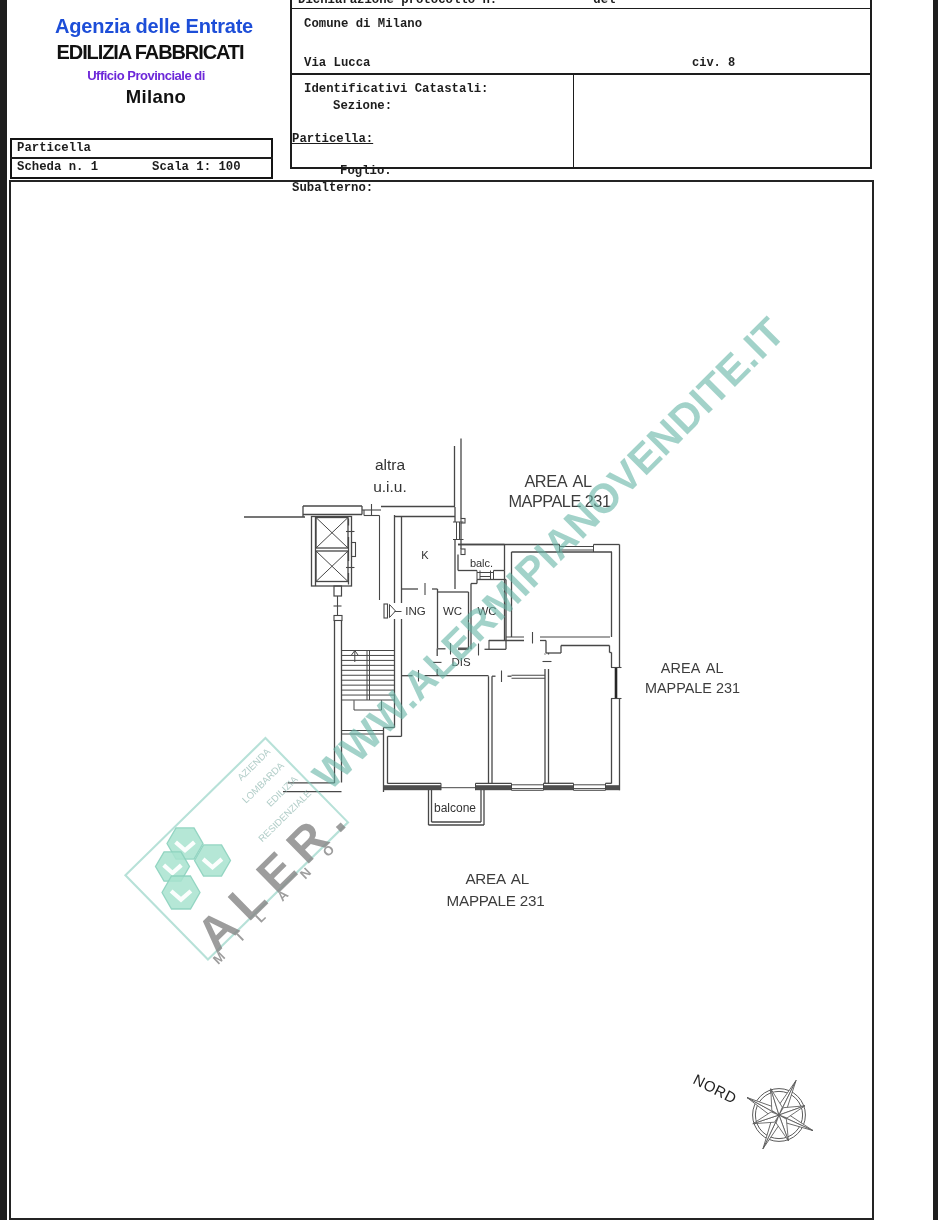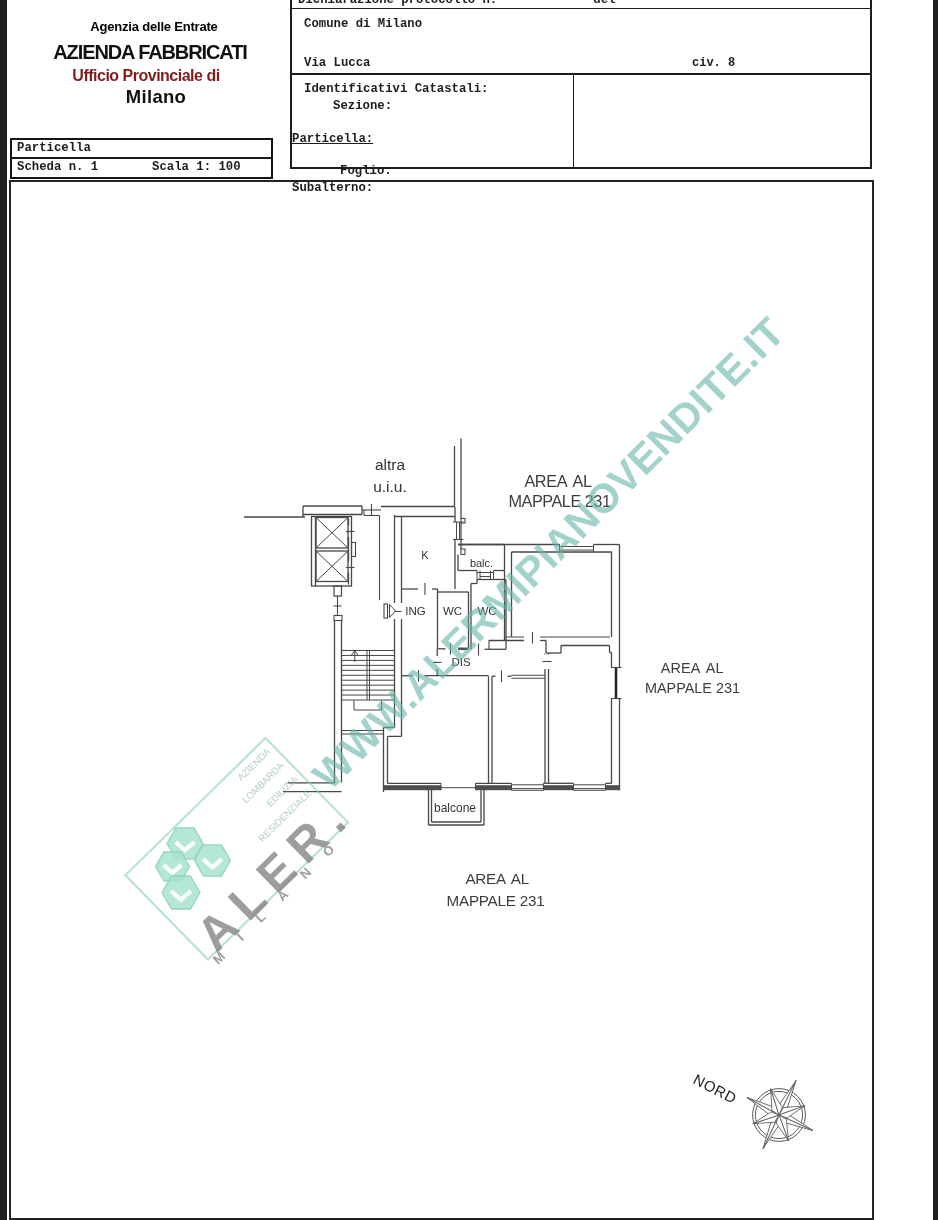--- a/index.html
+++ b/index.html
@@ -10,23 +10,23 @@
   .hline{position:absolute;background:#1d1d1d;}
   .vline{position:absolute;background:#1d1d1d;}
 </style>
 </head>
 <body>
 
 <div class="abs" style="left:0;top:0;width:7px;height:1220px;background:#1e1e1e;"></div>
 
 <div class="abs" style="left:933px;top:0;width:5px;height:1220px;background:#1e1e1e;"></div>
 
-<div class="abs" style="left:14px;top:18px;width:280px;text-align:center;color:#000000;font-weight:bold;font-size:13px;line-height:17px;letter-spacing:-0.2px;">Agenzia delle Entrate</div>
-<div class="abs" style="left:10px;top:41.6px;width:280px;text-align:center;color:#111;font-weight:bold;font-size:20px;line-height:20px;letter-spacing:-1.1px;">AZIENDA FABBRICATI</div>
-<div class="abs" style="left:6px;top:68px;width:280px;text-align:center;color:#7f1d1d;font-weight:bold;font-size:16px;line-height:16.4px;letter-spacing:-0.5px;">Ufficio Provinciale di</div>
+<div class="abs" style="left:14px;top:18px;width:280px;text-align:center;color:#1d4ed8;font-weight:bold;font-size:20px;line-height:17px;letter-spacing:-0.2px;">Agenzia delle Entrate</div>
+<div class="abs" style="left:10px;top:41.6px;width:280px;text-align:center;color:#111;font-weight:bold;font-size:20px;line-height:20px;letter-spacing:-1.1px;">EDILIZIA FABBRICATI</div>
+<div class="abs" style="left:6px;top:68px;width:280px;text-align:center;color:#6d28d9;font-weight:bold;font-size:13px;line-height:16.4px;letter-spacing:-0.5px;">Ufficio Provinciale di</div>
 <div class="abs" style="left:16px;top:88px;width:280px;text-align:center;color:#111;font-weight:bold;font-size:18.5px;line-height:18.5px;letter-spacing:0.3px;">Milano</div>
 
 <div class="vline" style="left:290px;top:0;width:1.5px;height:169px;"></div>
 <div class="vline" style="left:870px;top:0;width:1.5px;height:169px;"></div>
 <div class="hline" style="left:290px;top:8px;width:582px;height:1px;"></div>
 <div class="hline" style="left:290px;top:72.5px;width:582px;height:2px;"></div>
 <div class="hline" style="left:290px;top:167px;width:582px;height:2px;"></div>
 <div class="vline" style="left:573px;top:74px;width:1px;height:93px;"></div>
 
 <div class="abs mono" style="left:298px;top:-7px;font-size:12.3px;">Dichiarazione protocollo n.<span style="margin-left:96px;">del</span></div>

